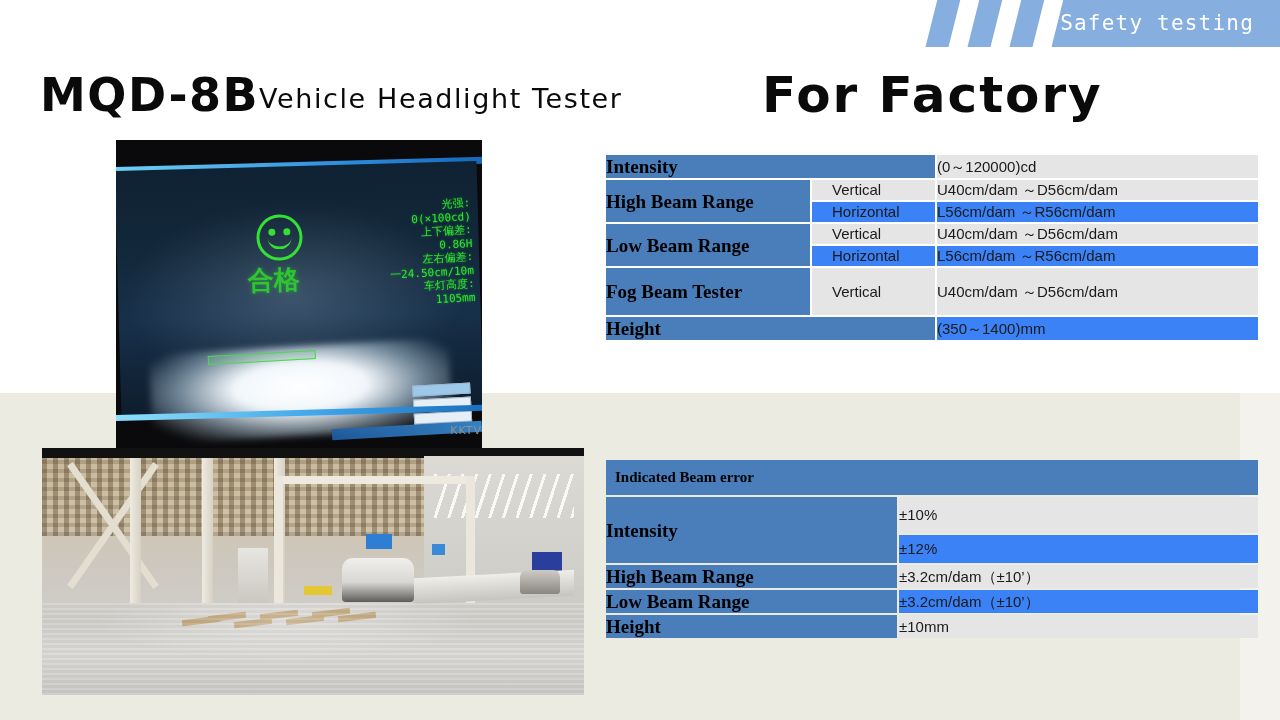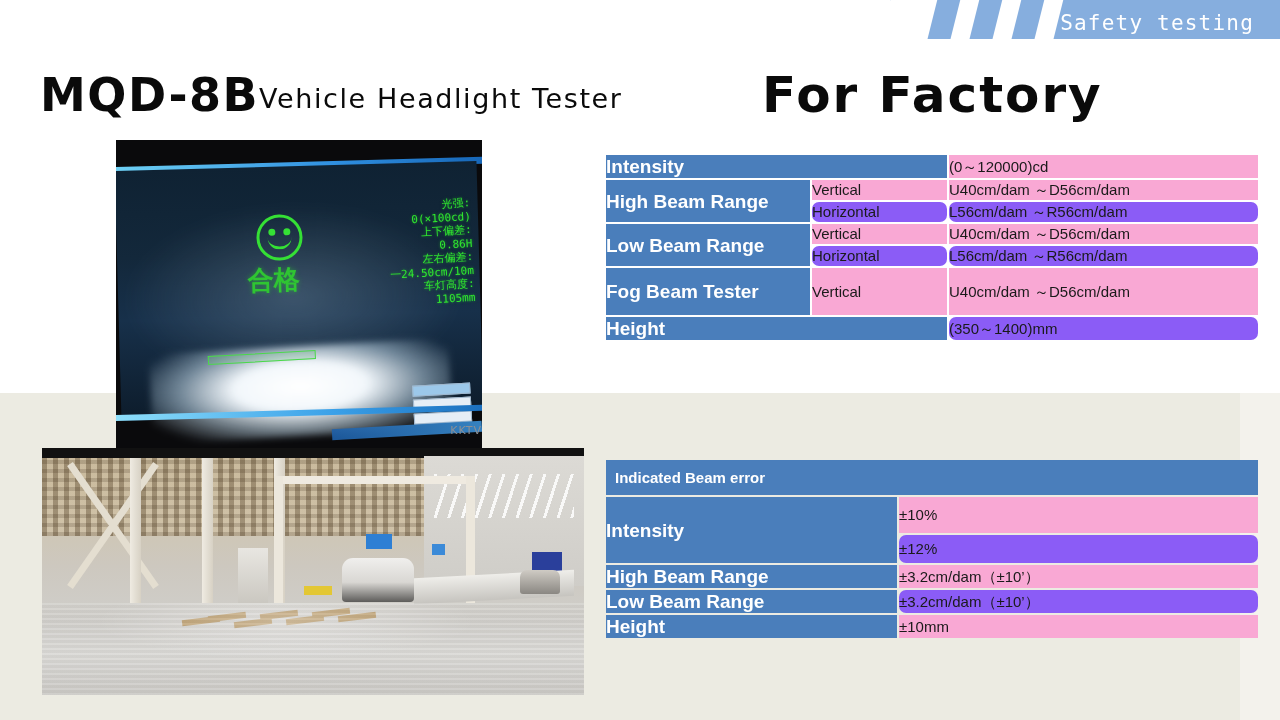--- a/index.html
+++ b/index.html
@@ -21,21 +21,21 @@
     position: absolute; left: 0; top: 393px; width: 1280px; height: 327px;
     background: #ecebe2;
   }
   .bg-beige-right {
     position: absolute; left: 1240px; top: 393px; width: 40px; height: 327px;
     background: #f3f2ec;
   }
 
   
   .banner {
-    position: absolute; right: 0; top: 0; width: 390px; height: 39px;
+    position: absolute; right: 0; top: 0; width: 390px; height: 47px;
     overflow: hidden;
   }
   .banner-fill {
     position: absolute; right: 0; top: 0; width: 390px; height: 47px;
     background: #86aede;
   }
   .banner-stripe {
     position: absolute; top: -10px; width: 19px; height: 70px;
     background: #ffffff;
     transform: skewX(-14deg);
@@ -281,38 +281,39 @@
     border-spacing: 2px;
     font-family: "Liberation Sans", sans-serif;
   }
   #table-spec { left: 604px; top: 153px; width: 656px; }
   #table-error { left: 604px; top: 458px; width: 656px; }
 
   .tbl td { padding: 0; vertical-align: middle; }
 
   .hdr-cell {
     background: #4a7ebb;
-    color: #ffffff;
+    color: #000000;
     font-size: 19px;
     font-weight: 700;
     padding: 4px 9px;
     line-height: 23px;
+    font-family: Liberation Serif, serif;
   }
   .hdr-cell.small { font-size: 15px; font-weight: 700; padding: 6px 9px; }
   .val-cell {
     font-size: 15px;
     color: #1a1a1a;
     padding: 4px 9px;
     line-height: 20px;
   }
-  .shade-a { background: #f9a8d4; }
-  .shade-b { background: #8b5cf6; border-radius: 7px; }
+  .shade-a { background: #e5e5e5; }
+  .shade-b { background: #3b82f6; }
 
   #table-spec .col-label { width: 204px; }
-  #table-spec .col-dir   { width: 135px; }
+  #table-spec .col-dir   { width: 123px; padding-left: 20px; }
   #table-error .col-label { width: 291px; }
 </style>
 </head>
 <body>
 
 <div id="slide">
 
   <div class="bg-beige"></div>
   <div class="bg-beige-right"></div>
 

